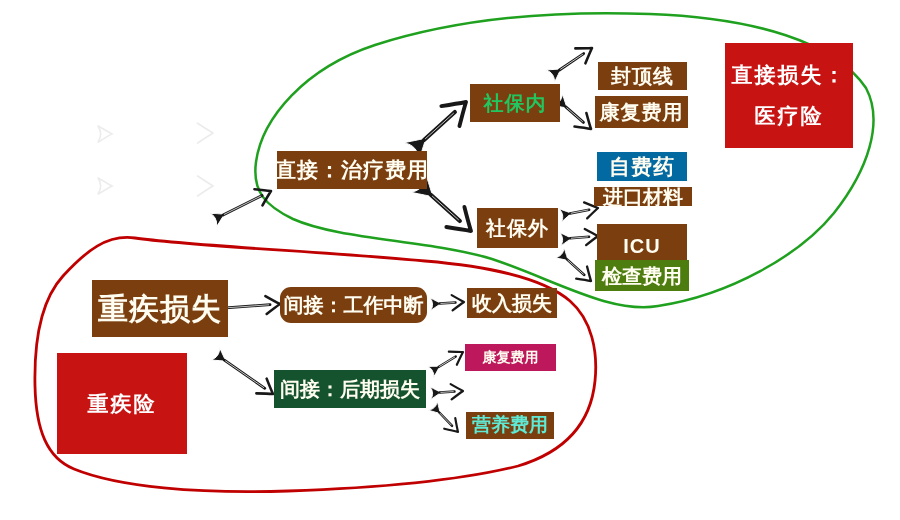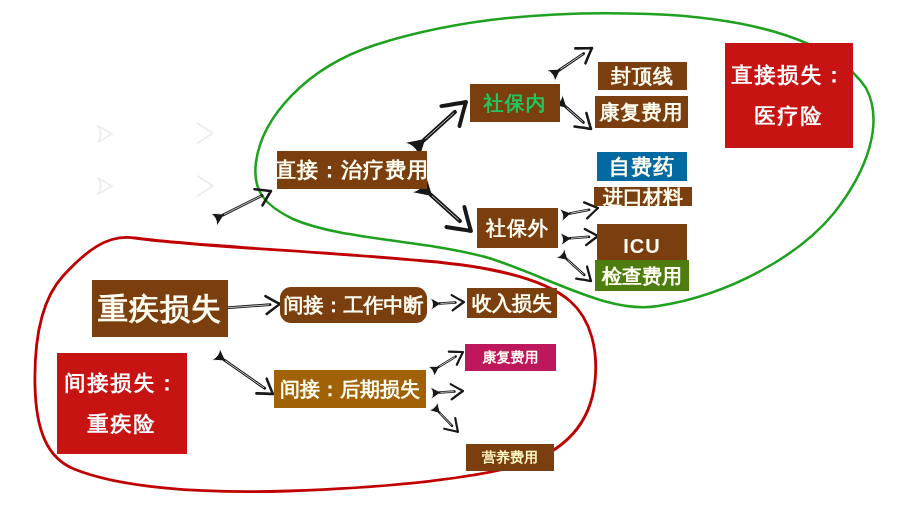--- a/index.html
+++ b/index.html
@@ -128,26 +128,25 @@
   <div class="node" style="left: 477px; top: 208px; width: 81px; height: 40px; font-size: 20px; background: rgb(123, 62, 15); color: rgb(255, 252, 240);">社保外</div>
   <div class="node" style="left: 598px; top: 62px; width: 89px; height: 28px; font-size: 20px; background: rgb(123, 62, 15); color: rgb(255, 252, 240);">封顶线</div>
   <div class="node" style="left: 595px; top: 96px; width: 93px; height: 32px; font-size: 20px; background: rgb(123, 62, 15); color: rgb(255, 252, 240);">康复费用</div>
   <div class="node" style="left: 597px; top: 152px; width: 90px; height: 29px; font-size: 21px; background: #0369a1; color: rgb(255, 252, 240);">自费药</div>
   <div class="node" style="left: 594px; top: 187px; width: 98px; height: 19px; font-size: 20px; letter-spacing: 0px; background: rgb(123, 62, 15); color: rgb(255, 252, 240); text-align: center;">进口材料</div>
   <div class="node" style="left: 597px; top: 224px; width: 90px; height: 44px; font-size: 20px; background: rgb(123, 62, 15); color: rgb(255, 252, 240);">ICU</div>
   <div class="node" style="left: 595px; top: 260px; width: 94px; height: 31px; font-size: 20px; letter-spacing: 0px; background: #4d7c0f; color: rgb(255, 252, 240);">检查费用</div>
 
   <div class="node" style="left: 280px; top: 287px; width: 147px; height: 36px; font-size: 20px; letter-spacing: 0px; background: rgb(123, 62, 15); color: rgb(255, 252, 240); border-radius: 11px;">间接：工作中断</div>
   <div class="node" style="left: 467px; top: 288px; width: 90px; height: 30px; font-size: 20px; letter-spacing: 0px; background: rgb(123, 62, 15); color: rgb(255, 252, 240);">收入损失</div>
-  <div class="node" style="left: 274px; top: 370px; width: 152px; height: 38px; font-size: 20px; letter-spacing: 0px; background: #a16207; color: rgb(255, 252, 240);">间接：后期损失</div>
+  <div class="node" style="left: 274px; top: 370px; width: 152px; height: 38px; font-size: 20px; letter-spacing: 0px; background: #14532d; color: rgb(255, 252, 240);">间接：后期损失</div>
   <div class="node" style="left: 465px; top: 344px; width: 91px; height: 27px; font-size: 14px; letter-spacing: 0px; background: #be185d; color: rgb(255, 252, 240);">康复费用</div>
-  <div class="node" style="left: 466px; top: 412px; width: 88px; height: 27px; font-size: 14px; letter-spacing: 0px; background: rgb(123, 62, 15); color: #fef9c3; margin-top: 32px;">营养费用</div>
+  <div class="node" style="left: 466px; top: 412px; width: 88px; height: 27px; font-size: 19px; letter-spacing: 0px; background: rgb(123, 62, 15); color: #5eead4;">营养费用</div>
 
   <div class="node-red" style="left: 725px; top: 43px; width: 128px; height: 105px; font-size: 21px; gap: 13px; background: rgb(200, 19, 19); color: rgb(255, 255, 255);">
     <span class="rl">直接损失：</span>
     <span class="rl">医疗险</span>
   </div>
   <div class="node-red" style="left: 57px; top: 353px; width: 130px; height: 101px; font-size: 21px; gap: 13px; background: rgb(200, 19, 19); color: rgb(255, 255, 255);">
-    <span class="rl">间接损失：</span>
     <span class="rl">重疾险</span>
   </div>
 
 </div>
 
 </body></html>

